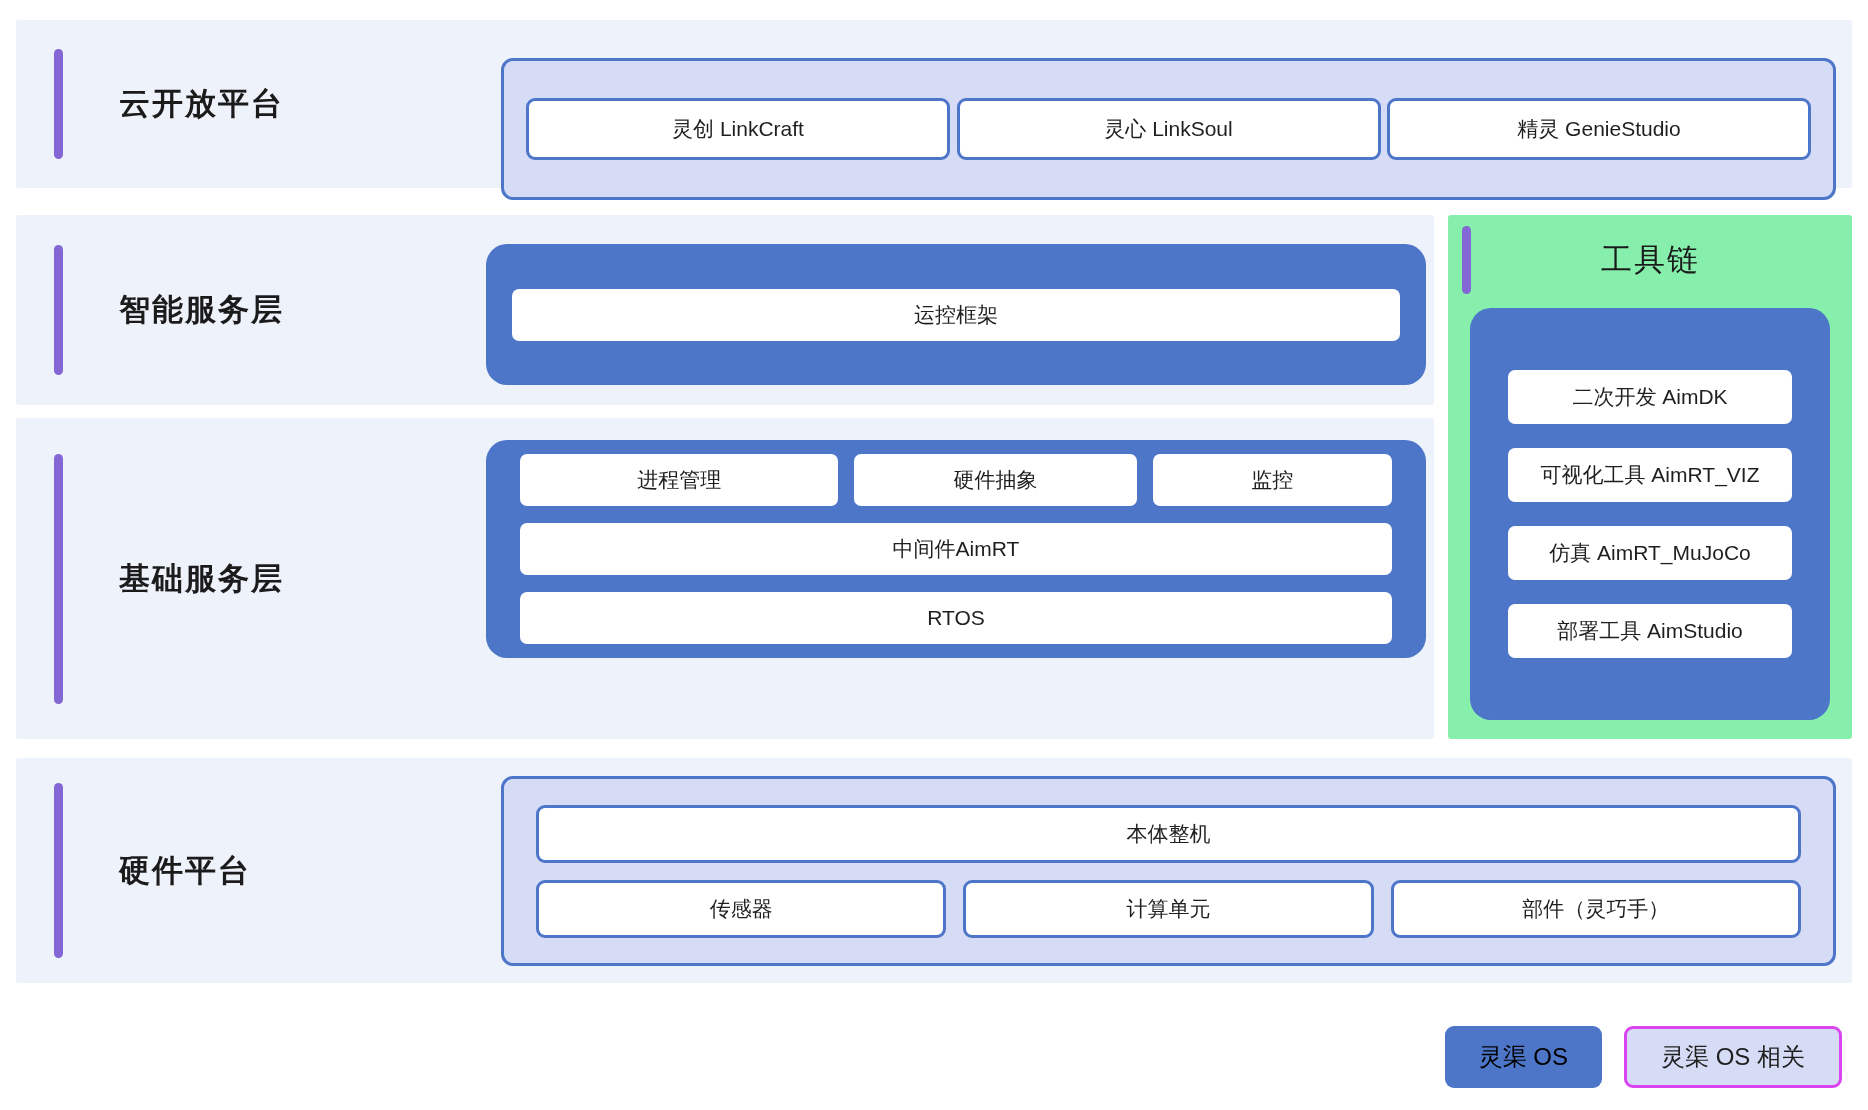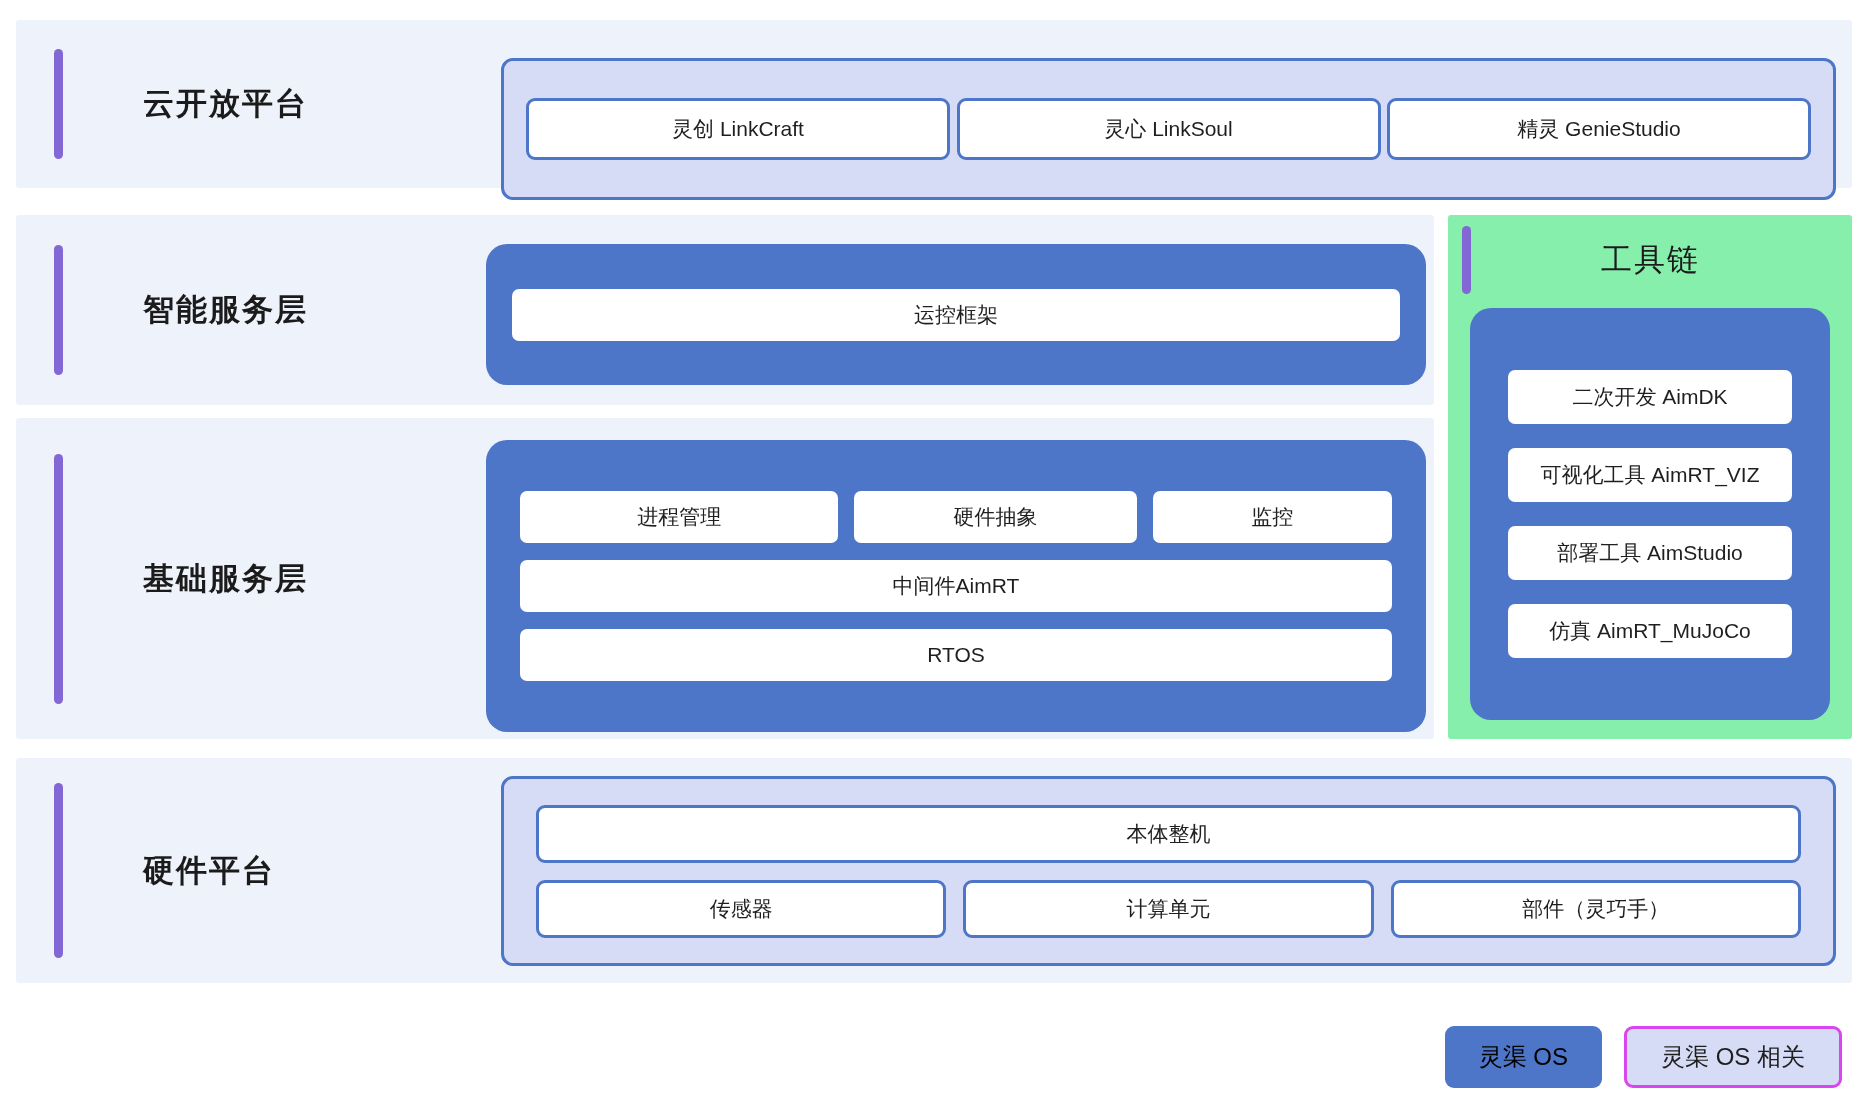--- a/index.html
+++ b/index.html
@@ -41,21 +41,21 @@
     border-radius: 6px;
     background: #8367d4;
     margin-left: 38px;
     flex: 0 0 auto;
   }
   .row-title {
     font-size: 31px;
     font-weight: bold;
     color: #1b1b1b;
     letter-spacing: 2px;
-    margin-left: 80px;
+    margin-left: 56px;
     white-space: nowrap;
   }
 
   
   .group-light {
     background: #d6dcf5;
     border: 3px solid #4d75c8;
     border-radius: 12px;
     box-sizing: border-box;
   }
@@ -146,21 +146,21 @@
     align-items: center;
     gap: 24px;
   }
   #toolchain .chip { width: 284px; height: 54px; font-size: 21px; }
 
   
   #row3 { left: 16px; top: 418px; width: 1418px; height: 321px; }
   #row3 .group-solid {
     position: absolute;
     left: 470px; top: 22px;
-    width: 940px; height: 292px;
+    width: 940px; height: 218px;
     display: flex;
     flex-direction: column;
     justify-content: center;
     align-items: center;
     gap: 17px;
   }
   #row3 .tri-row { display: flex; gap: 16px; width: 872px; }
   #row3 .tri-row .chip { height: 52px; }
   #row3 .tri-row .chip.c0 { flex: 1.33; }
   #row3 .tri-row .chip.c1 { flex: 1.18; }
@@ -240,22 +240,22 @@
   </div>
 
   <div id="toolchain">
     <div class="tc-head">
       <div class="accent-bar"></div>
       <div class="tc-title">工具链</div>
     </div>
     <div class="group-solid">
       <div class="chip chip-plain">二次开发 AimDK</div>
       <div class="chip chip-plain">可视化工具 AimRT_VIZ</div>
+      <div class="chip chip-plain">仿真 AimRT_MuJoCo</div>
       <div class="chip chip-plain">部署工具 AimStudio</div>
-      <div class="chip chip-plain">仿真 AimRT_MuJoCo</div>
     </div>
   </div>
 
   <div class="row-panel" id="row3">
     <div class="row-head">
       <div class="accent-bar" style="height:250px;"></div>
       <div class="row-title">基础服务层</div>
     </div>
     <div class="group-solid">
       <div class="tri-row">

